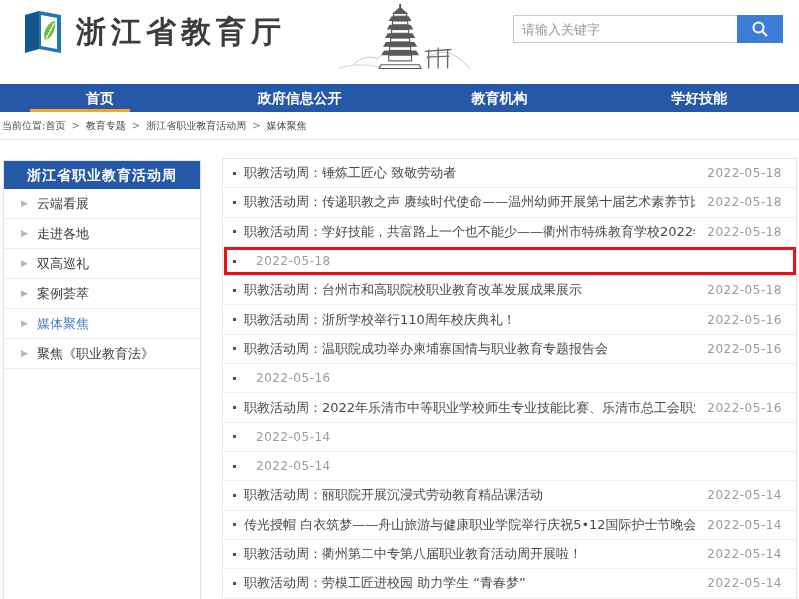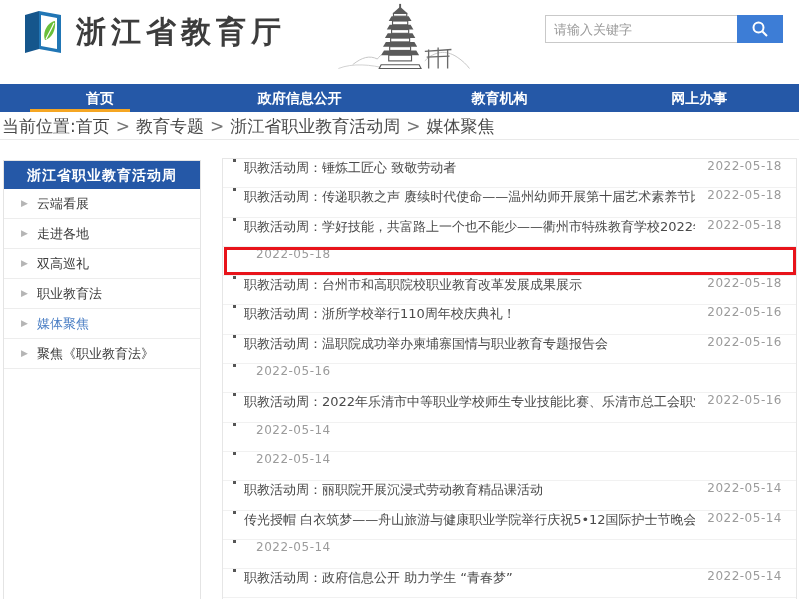--- a/index.html
+++ b/index.html
@@ -14,21 +14,21 @@
   .logo-wrap { position:absolute; left:22px; top:10px; display:flex; align-items:center; }
   .logo-icon { width:42px; height:44px; }
   .site-title {
     margin-left:12px; font-family:"DejaVu Serif","Liberation Serif",serif;
     font-size:30px; font-weight:bold; color:#3c3c3c; letter-spacing:5px;
   }
   .pagoda { position:absolute; left:330px; top:2px; width:145px; height:76px; }
   .search-box {
     position:absolute; left:513px; top:15px; width:224px; height:28px;
     border:1px solid #c9c9c9; border-right:none; background:#fff;
-    font-size:13px; color:#444; padding:0 8px; outline:none;margin-left:32px;
+    font-size:13px; color:#444; padding:0 8px; outline:none;
   }
   .search-box::placeholder { color:#9a9a9a; }
   .search-btn {
     position:absolute; left:737px; top:15px; width:46px; height:28px;
     background:#3d7dd6; border:none; cursor:pointer;
     display:flex; align-items:center; justify-content:center;
   }
   
   .nav {
     position:absolute; top:84px; left:0; width:799px; height:28px;
@@ -37,21 +37,21 @@
   .nav-item {
     flex:1; text-align:center; line-height:28px; color:#fff;
     font-size:14px; font-weight:bold; position:relative; cursor:pointer;
   }
   .nav-underline {
     position:absolute; left:30px; bottom:0; width:100px; height:3px; background:#f5a623;
   }
   
   .breadcrumb {
     position:absolute; top:112px; left:0; width:799px; height:28px;
-    line-height:28px; font-size:17px; color:#4a4a4a;
+    line-height:28px; font-size:10px; color:#4a4a4a;
     padding-left:2px; border-bottom:1px solid #e9e9e9; background:#fff;
   }
   .breadcrumb .sep { margin:0 6px; color:#777; }
   .crumb { color:#4a4a4a; cursor:pointer; }
   
   .sidebar {
     position:absolute; left:3px; top:160px; width:198px; height:450px;
     border:1px solid #e4e4e4; background:#fff;
   }
   .sidebar-title {
@@ -66,21 +66,21 @@
   .side-item .tri {
     position:absolute; left:17px; top:0; color:#b5b5b5; font-size:9px;
   }
   .side-item.active { color:#4a7ec4; }
   
   .news-panel {
     position:absolute; left:222px; top:158px; width:575px; height:470px;
     border:1px solid #e6e6e6; background:#fff;
   }
   .news-row {
-    height:29.3px; display:flex; align-items:flex-start;
+    height:29.3px; display:flex; align-items:center;
     padding:0 14px 0 10px; border-bottom:1px solid #f1f1f1; cursor:pointer;
   }
   .news-bullet { width:3px; height:3px; background:#555; margin-right:8px; flex:none; }
   .news-title {
     flex:1; font-size:13px; color:#4a4a4a; white-space:nowrap; overflow:hidden;
   }
   .news-date {
     margin-left:12px; font-size:12px; color:#9b9b9b; flex:none; letter-spacing:0.5px;
   }
   
@@ -140,32 +140,32 @@
       <circle cx="7.5" cy="7.5" r="5" stroke="#fff" stroke-width="2" fill="none"></circle>
       <line x1="11.5" y1="11.5" x2="16" y2="16" stroke="#fff" stroke-width="2"></line>
     </svg>
   </button>
 </div>
 
 <div class="nav">
     <div class="nav-item">首页<div class="nav-underline"></div></div>
     <div class="nav-item">政府信息公开</div>
     <div class="nav-item">教育机构</div>
-    <div class="nav-item">网上办事</div>
+    <div class="nav-item">学好技能</div>
   </div>
 
 <div class="breadcrumb"><span>当前位置:</span><span class="crumb">首页</span><span class="sep">&gt;</span><span class="crumb">教育专题</span><span class="sep">&gt;</span><span class="crumb">浙江省职业教育活动周</span><span class="sep">&gt;</span><span class="crumb">媒体聚焦</span></div>
 
 <div class="sidebar">
   <div class="sidebar-title">浙江省职业教育活动周</div>
   <div id="side-items">
       <div class="side-item"><span class="tri">▶</span><span>云端看展</span></div>
       <div class="side-item"><span class="tri">▶</span><span>走进各地</span></div>
       <div class="side-item"><span class="tri">▶</span><span>双高巡礼</span></div>
-      <div class="side-item"><span class="tri">▶</span><span>职业教育法</span></div>
+      <div class="side-item"><span class="tri">▶</span><span>案例荟萃</span></div>
       <div class="side-item active"><span class="tri">▶</span><span>媒体聚焦</span></div>
       <div class="side-item"><span class="tri">▶</span><span>聚焦《职业教育法》</span></div>
     </div>
 </div>
 
 <div class="news-panel">
     <div class="news-row">
       <span class="news-bullet"></span>
       <span class="news-title">职教活动周：锤炼工匠心 致敬劳动者</span>
       <span class="news-date">2022-05-18</span>
@@ -221,22 +221,23 @@
       <span class="news-title">职教活动周：丽职院开展沉浸式劳动教育精品课活动</span>
       <span class="news-date">2022-05-14</span>
     </div>
     <div class="news-row">
       <span class="news-bullet"></span>
       <span class="news-title">传光授帽 白衣筑梦——舟山旅游与健康职业学院举行庆祝5•12国际护士节晚会</span>
       <span class="news-date">2022-05-14</span>
     </div>
     <div class="news-row">
       <span class="news-bullet"></span>
-      <span class="news-date">2022-05-14</span>
-    </div>
-    <div class="news-row">
-      <span class="news-bullet"></span>
-      <span class="news-title">职教活动周：政府信息公开 助力学生 “青春梦”</span>
+      <span class="news-title">职教活动周：衢州第二中专第八届职业教育活动周开展啦！</span>
+      <span class="news-date">2022-05-14</span>
+    </div>
+    <div class="news-row">
+      <span class="news-bullet"></span>
+      <span class="news-title">职教活动周：劳模工匠进校园 助力学生 “青春梦”</span>
       <span class="news-date">2022-05-14</span>
     </div>
   </div>
 
 <div class="highlight-box"></div>
 
 </body></html>

